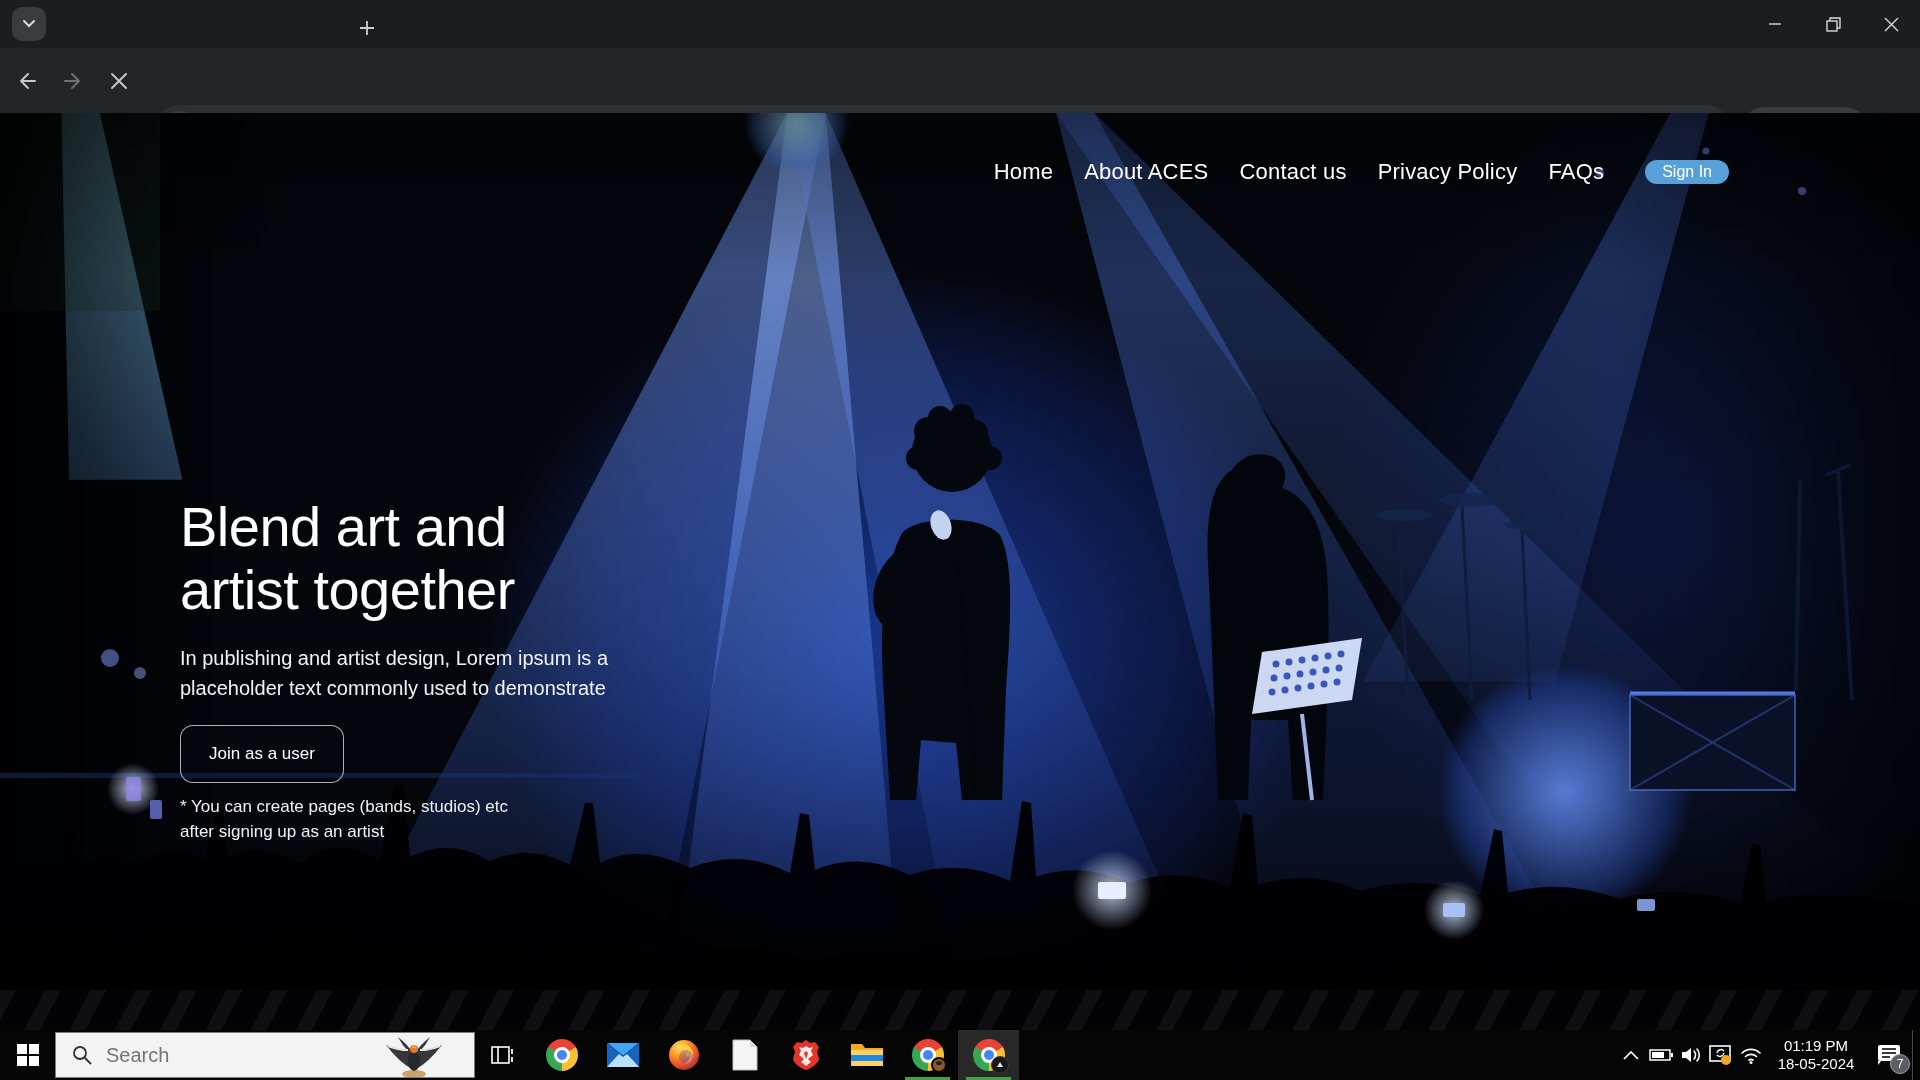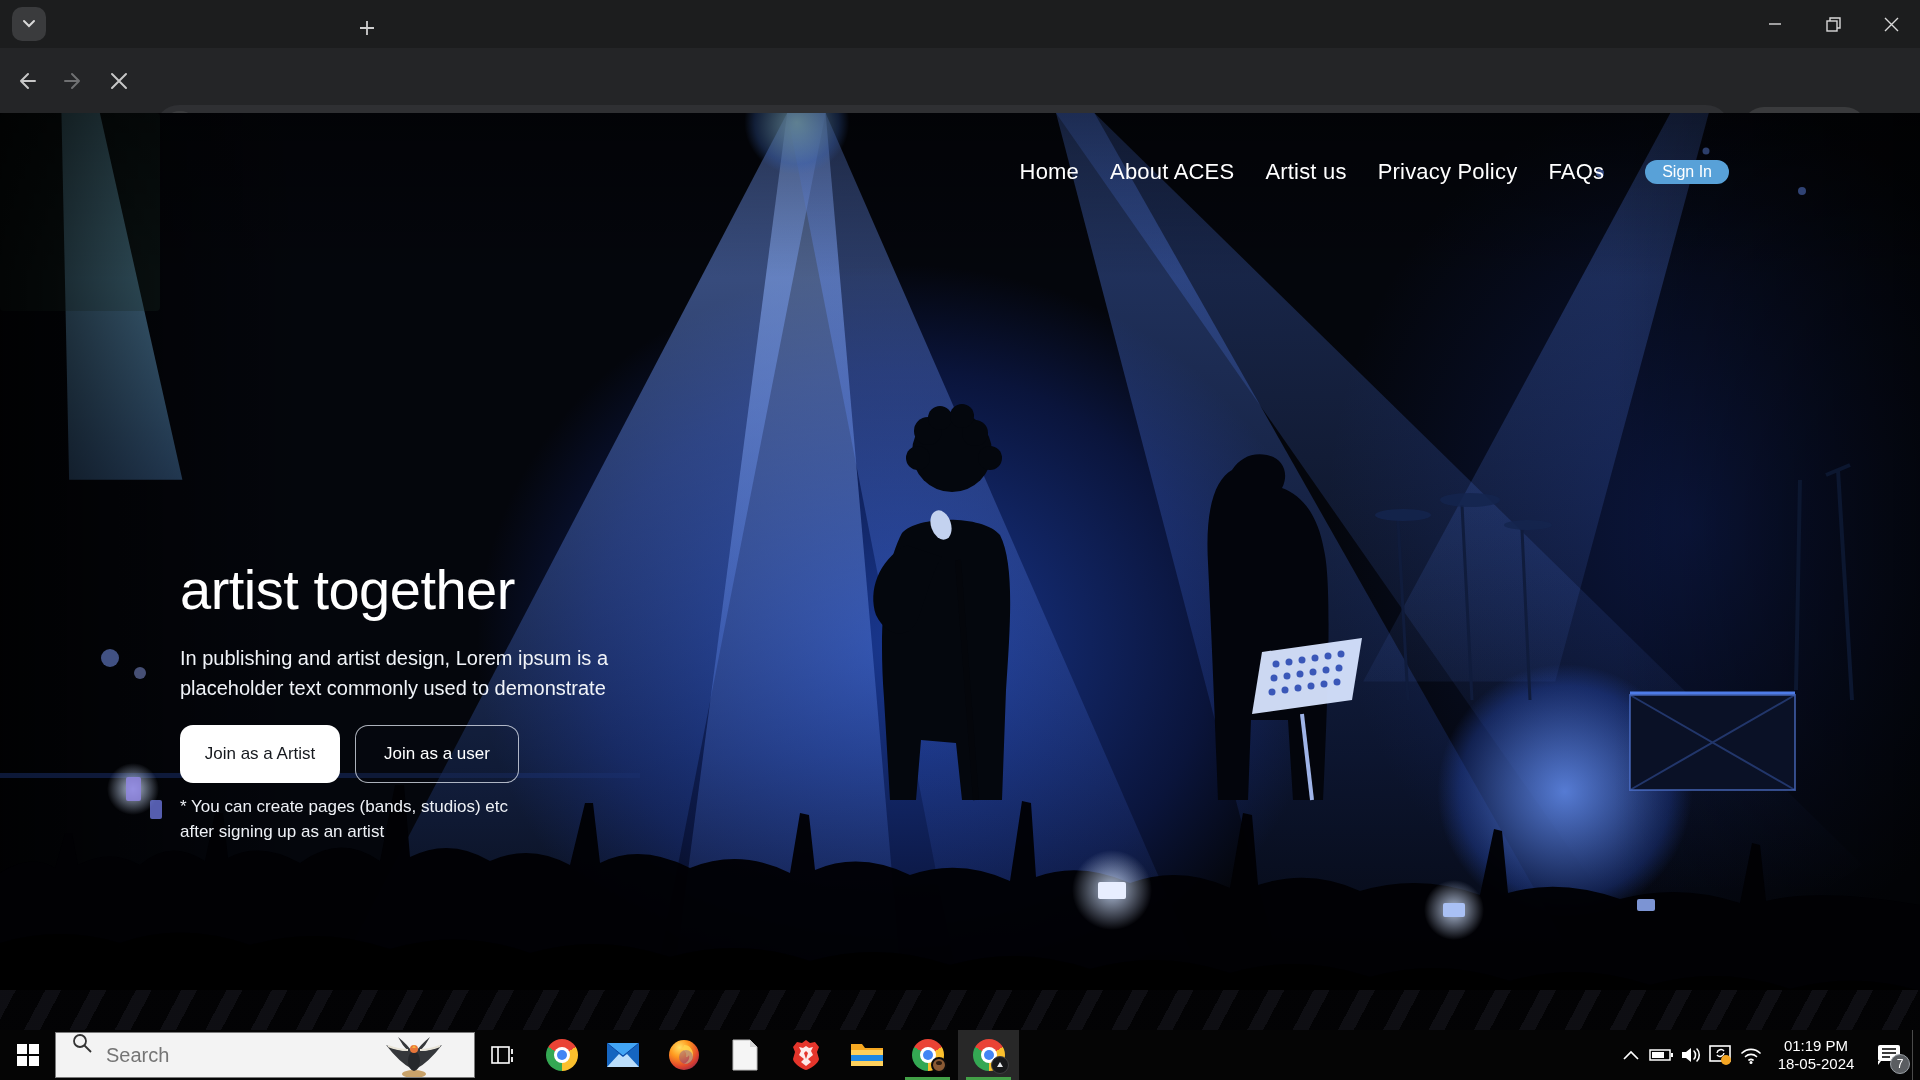--- a/index.html
+++ b/index.html
@@ -79,21 +79,21 @@
   .cta { height:58px; border-radius:13px; font-size:17px; font-weight:500; cursor:pointer; font-family:inherit; }
   .cta-artist { width:160px; background:#fff; color:#15181d; border:none; }
   .cta-user { width:164px; background:rgba(10,16,30,.18); color:#fff; border:1px solid rgba(230,235,245,.75); }
   .hero-note { margin-top:11px; color:#eef1f6; font-size:17px; line-height:25px; }
 
   
   .taskbar { position:absolute; left:0; top:1030px; width:1920px; height:50px; background:#050505;
     display:flex; align-items:center; z-index:10; }
   .start-btn { width:55px; height:50px; display:flex; align-items:center; justify-content:center; }
   .tb-search { position:relative; width:420px; height:46px; background:#f3f3f3; border:1px solid #7a7a7a;
-    display:flex; }
+    display:flex; align-items:center; }
   .tb-search input { border:none; outline:none; background:transparent; font-size:20px; color:#444;
     font-family:inherit; width:250px; }
   .tb-search .mag { margin:0 14px 0 16px; }
   .bird { position:absolute; right:28px; bottom:0; }
   .taskview { width:56px; height:50px; display:flex; align-items:center; justify-content:center; }
   .app-slot { width:61px; height:50px; position:relative; display:flex; align-items:center; justify-content:center; }
   .app-slot.active { background:rgba(255,255,255,.14); }
   .runline { position:absolute; bottom:0; left:8px; right:8px; height:3px; background:#43a047; }
   .icon32 { width:32px; height:32px; position:relative; }
   .cg { display:block; width:32px; height:32px; border-radius:50%;
@@ -302,37 +302,36 @@
       <rect x="1637" y="786" width="18" height="12" rx="2" fill="#8aa4ea" opacity=".9"></rect>
     </g>
 
     <path fill="#000" d="M0 917 L0 830 Q60 812 120 830 Q180 808 250 832 Q320 812 390 836 Q460 815 530 840 Q600 820 670 844 Q740 824 810 848 Q880 828 950 852 Q1020 832 1090 856 Q1160 836 1230 860 Q1300 840 1370 864 Q1440 844 1510 868 Q1580 848 1650 872 Q1720 852 1790 876 Q1855 858 1920 878 L1920 917 Z"></path>
   </svg>
   <div class="truss"></div>
 
   <nav class="site-nav">
     <a class="nav-link">Home</a>
     <a class="nav-link">About ACES</a>
-    <a class="nav-link">Artist us</a>
+    <a class="nav-link">Contact us</a>
     <a class="nav-link">Privacy Policy</a>
     <a class="nav-link">FAQs</a>
     <button class="signin-btn">Sign In</button>
   </nav>
 
   <div class="hero">
     <h1>
-      <br>
+      <span>Blend art and</span><br>
       <span>artist together</span>
     </h1>
     <div class="hero-sub">
       <span>In publishing and artist design, Lorem ipsum is a</span><br>
       <span>placeholder text commonly used to demonstrate</span>
     </div>
     <div class="cta-row">
-      <button class="cta cta-artist">Join as a Artist</button>
       <button class="cta cta-user">Join as a user</button>
     </div>
     <div class="hero-note">
       <span>* You can create pages (bands, studios) etc</span><br>
       <span>after signing up as an artist</span>
     </div>
   </div>
 </div>
 
 <div class="taskbar">

